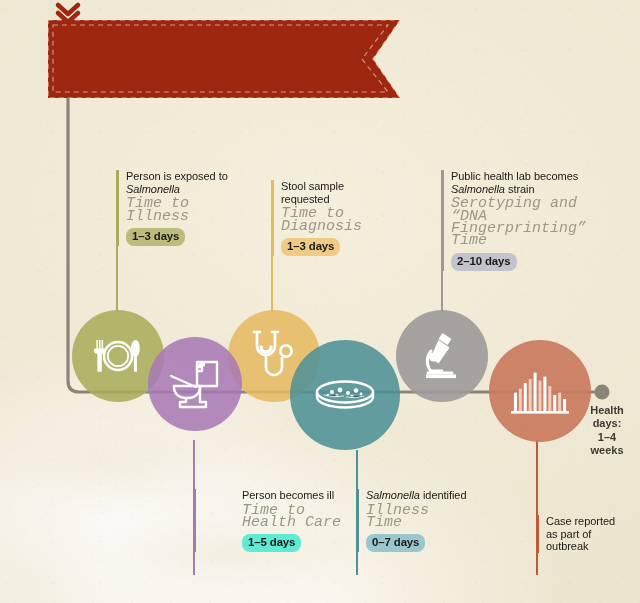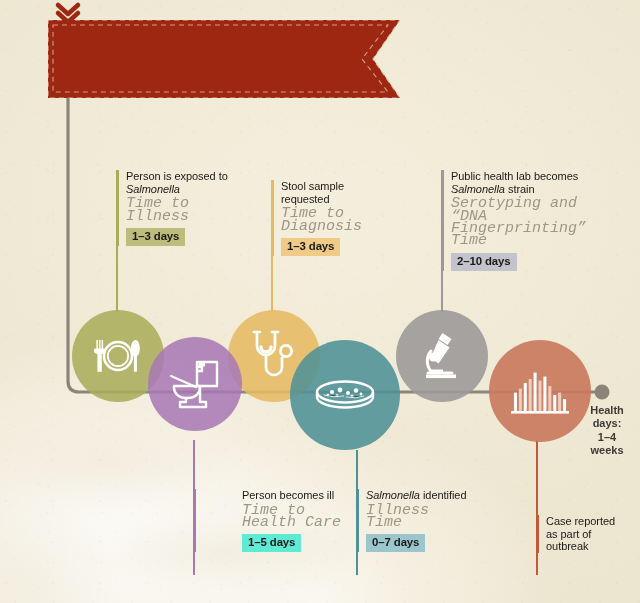--- a/index.html
+++ b/index.html
@@ -113,20 +113,21 @@
   }
   .chip {
     display: inline-block;
     margin-top: 5px;
     padding: 2px 6px 3px 6px;
     font-size: 11.4px;
     font-weight: bold;
     color: #1c1a16;
     letter-spacing: -0.1px;
     line-height: 13px;
+    border-radius: 8px;
   }
   .total {
     position: absolute;
     font-size: 11px;
     font-weight: bold;
     color: #3d3a33;
     line-height: 13.4px;
     text-align: center;
     width: 58px;
   }

